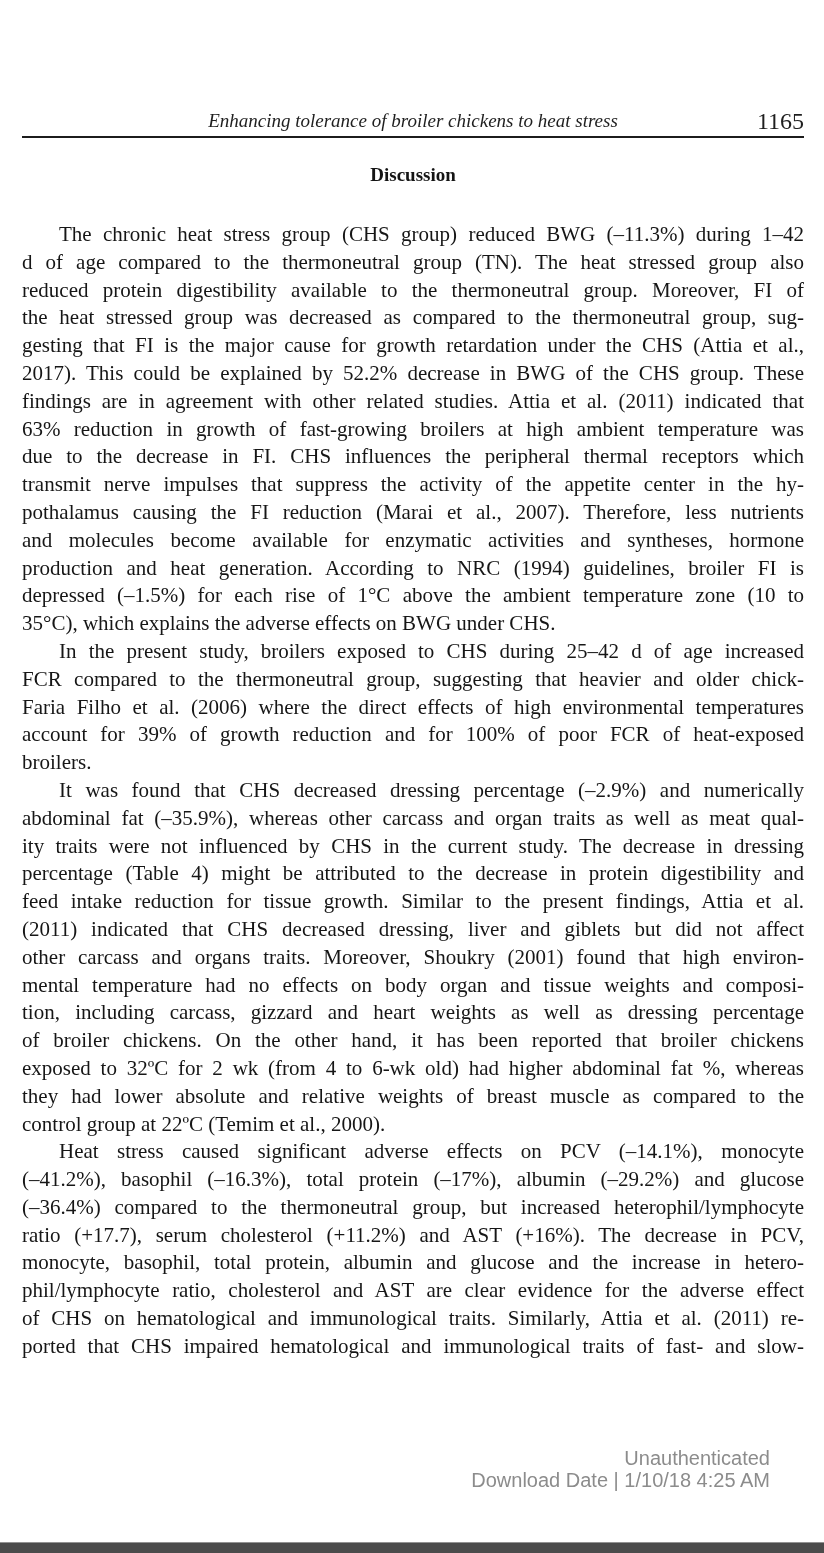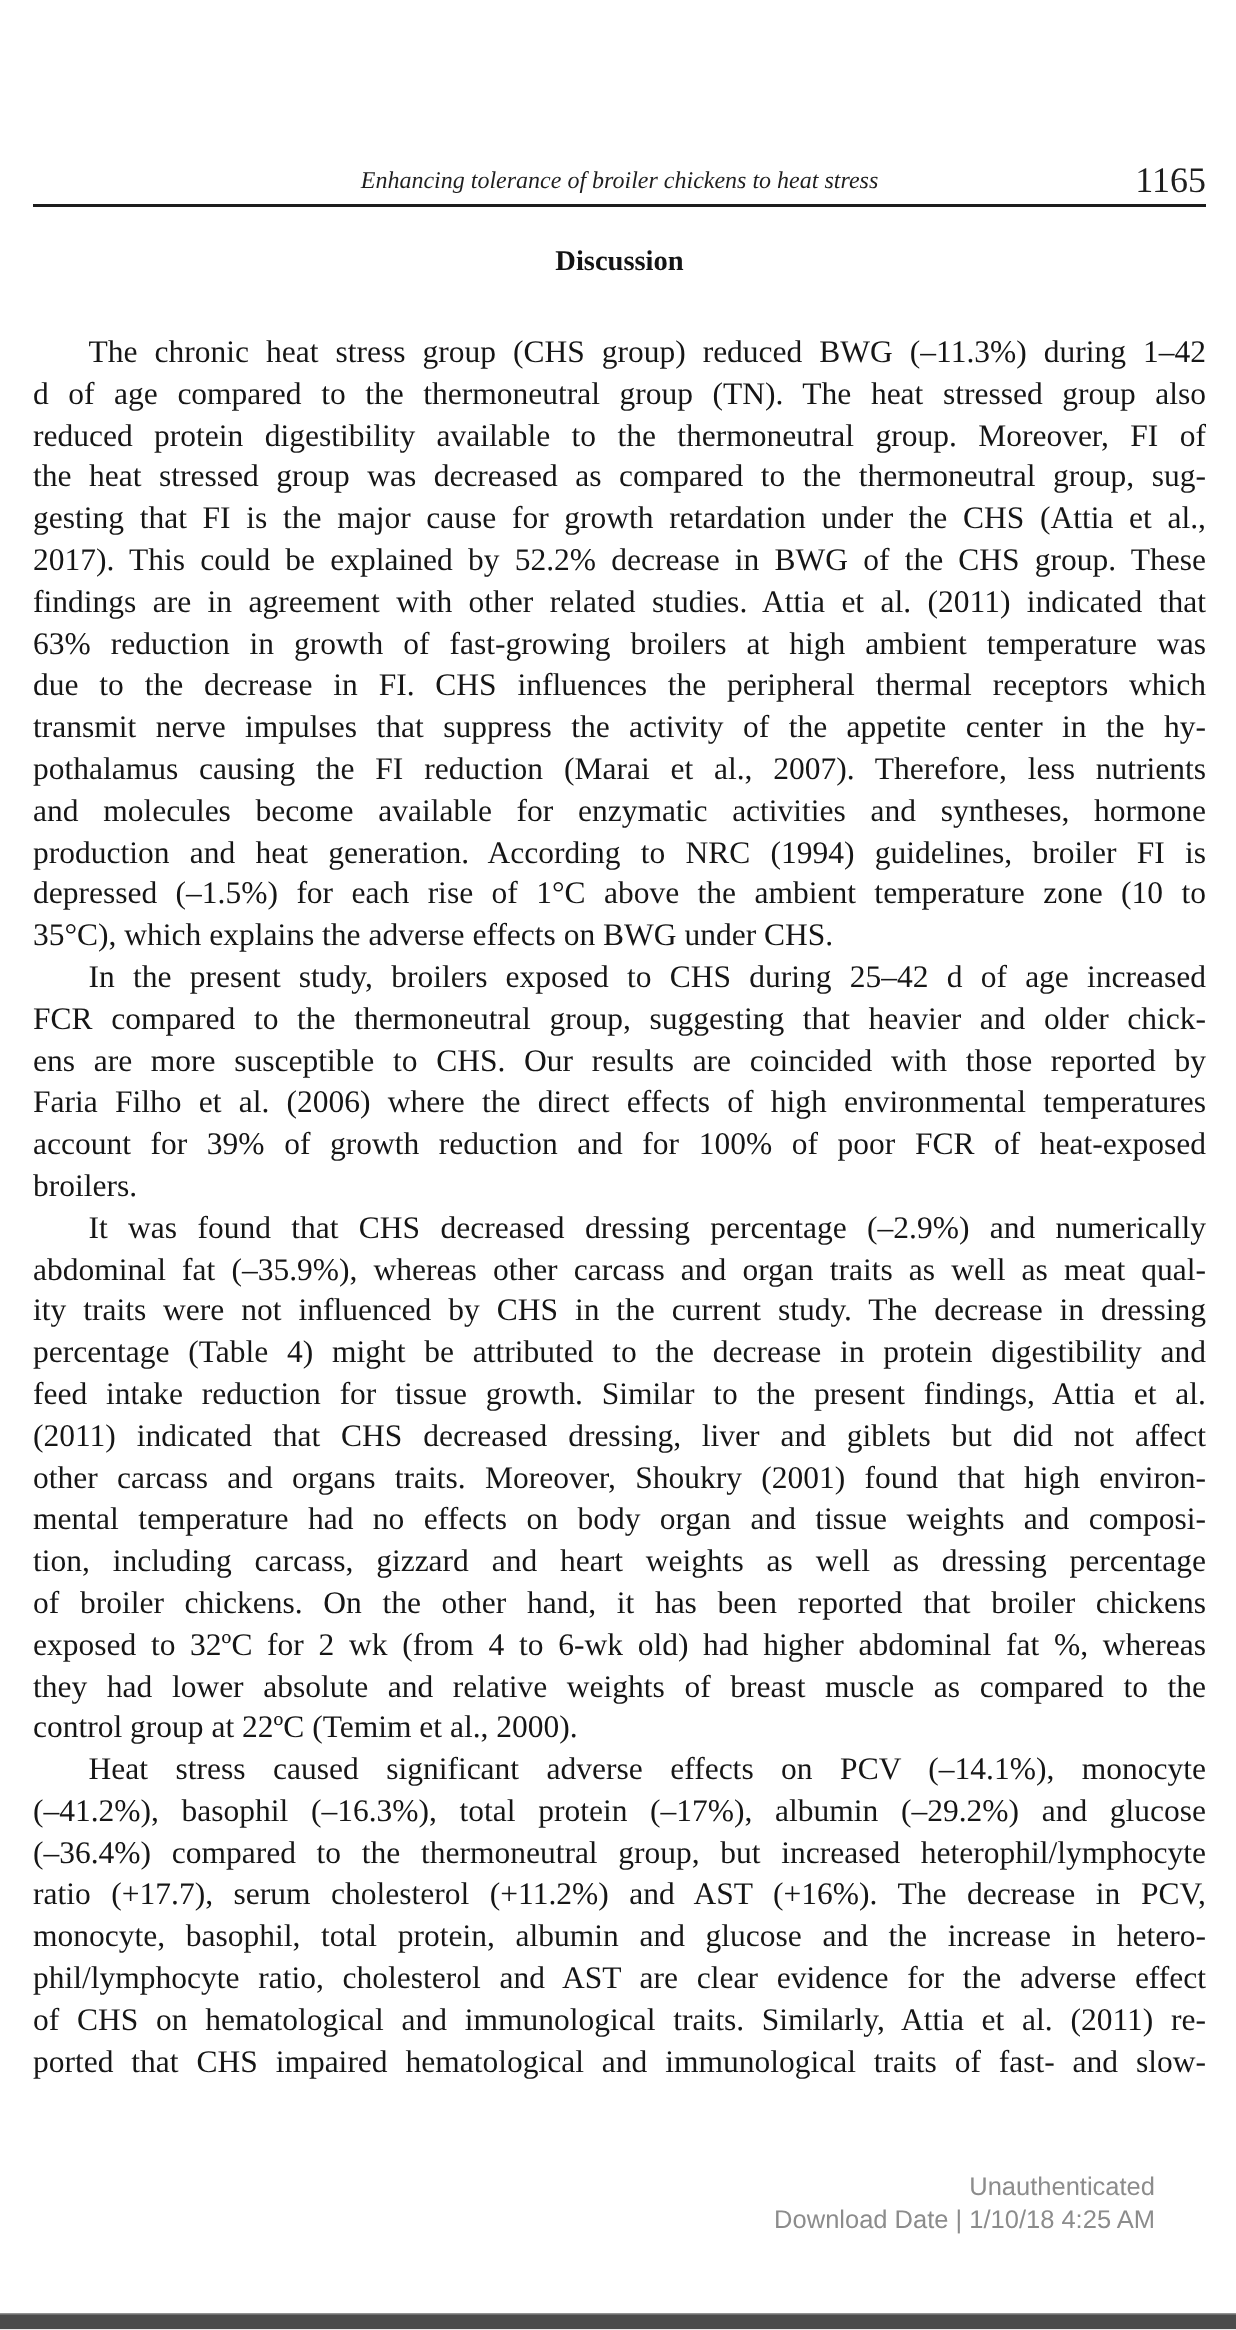--- a/index.html
+++ b/index.html
@@ -17,21 +17,21 @@
     top: 108px;
     left: 22px;
     width: 782px;
     height: 26px;
   }
   .rh-title {
     display: block;
     width: 100%;
     text-align: center;
     font-style: italic;
-    font-size: 16px;
+    font-size: 19px;
     line-height: 26px;
     color: #1f1f1f;
   }
   .rh-page {
     position: absolute;
     right: 0;
     top: 0;
     font-size: 24px;
     line-height: 26px;
     color: #1f1f1f;
@@ -74,21 +74,21 @@
     white-space: normal;
   }
   .line.first { text-indent: 37px; }
   .line.last { text-align-last: left; }
   .stamp {
     position: absolute;
     top: 1447px;
     right: 54px;
     text-align: right;
     font-family: "Liberation Sans", sans-serif;
-    font-size: 17px;
+    font-size: 20px;
     line-height: 22px;
     color: #8c8c8c;
   }
   .bottom-bar {
     position: absolute;
     left: 0;
     bottom: 0;
     width: 100%;
     height: 11px;
     background: #4b4b4b;
@@ -124,21 +124,20 @@
         <div class="line">transmit nerve impulses that suppress the activity of the appetite center in the hy-</div>
         <div class="line">pothalamus causing the FI reduction (Marai et al., 2007). Therefore, less nutrients</div>
         <div class="line">and molecules become available for enzymatic activities and syntheses, hormone</div>
         <div class="line">production and heat generation. According to NRC (1994) guidelines, broiler FI is</div>
         <div class="line">depressed (–1.5%) for each rise of 1°C above the ambient temperature zone (10 to</div>
         <div class="line last">35°C), which explains the adverse effects on BWG under CHS.</div>
       </div>
       <div class="para">
         <div class="line first">In the present study, broilers exposed to CHS during 25–42 d of age increased</div>
         <div class="line">FCR compared to the thermoneutral group, suggesting that heavier and older chick-</div>
-        <div class="line">ens are more susceptible to CHS. Our results are coincided with those reported by</div>
         <div class="line">Faria Filho et al. (2006) where the direct effects of high environmental temperatures</div>
         <div class="line">account for 39% of growth reduction and for 100% of poor FCR of heat-exposed</div>
         <div class="line last">broilers.</div>
       </div>
       <div class="para">
         <div class="line first">It was found that CHS decreased dressing percentage (–2.9%) and numerically</div>
         <div class="line">abdominal fat (–35.9%), whereas other carcass and organ traits as well as meat qual-</div>
         <div class="line">ity traits were not influenced by CHS in the current study. The decrease in dressing</div>
         <div class="line">percentage (Table 4) might be attributed to the decrease in protein digestibility and</div>
         <div class="line">feed intake reduction for tissue growth. Similar to the present findings, Attia et al.</div>

